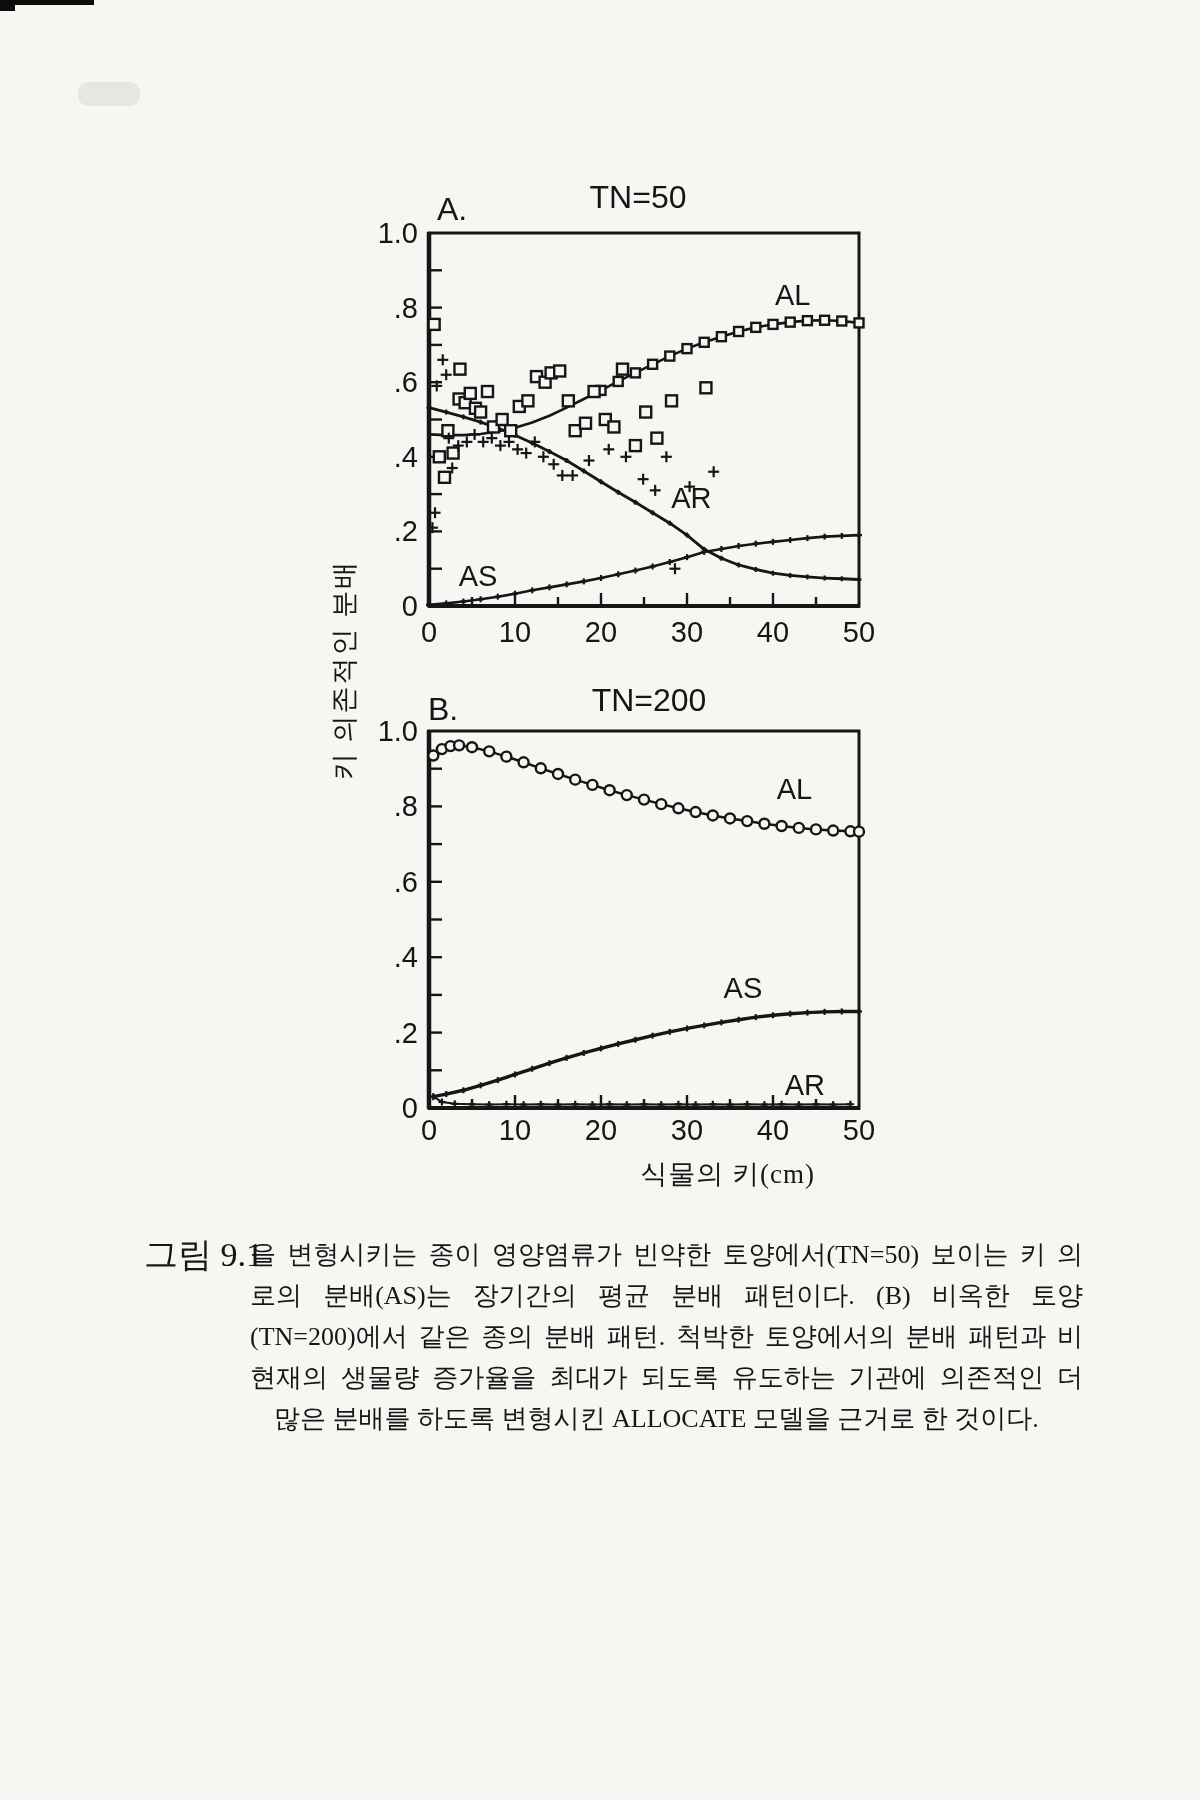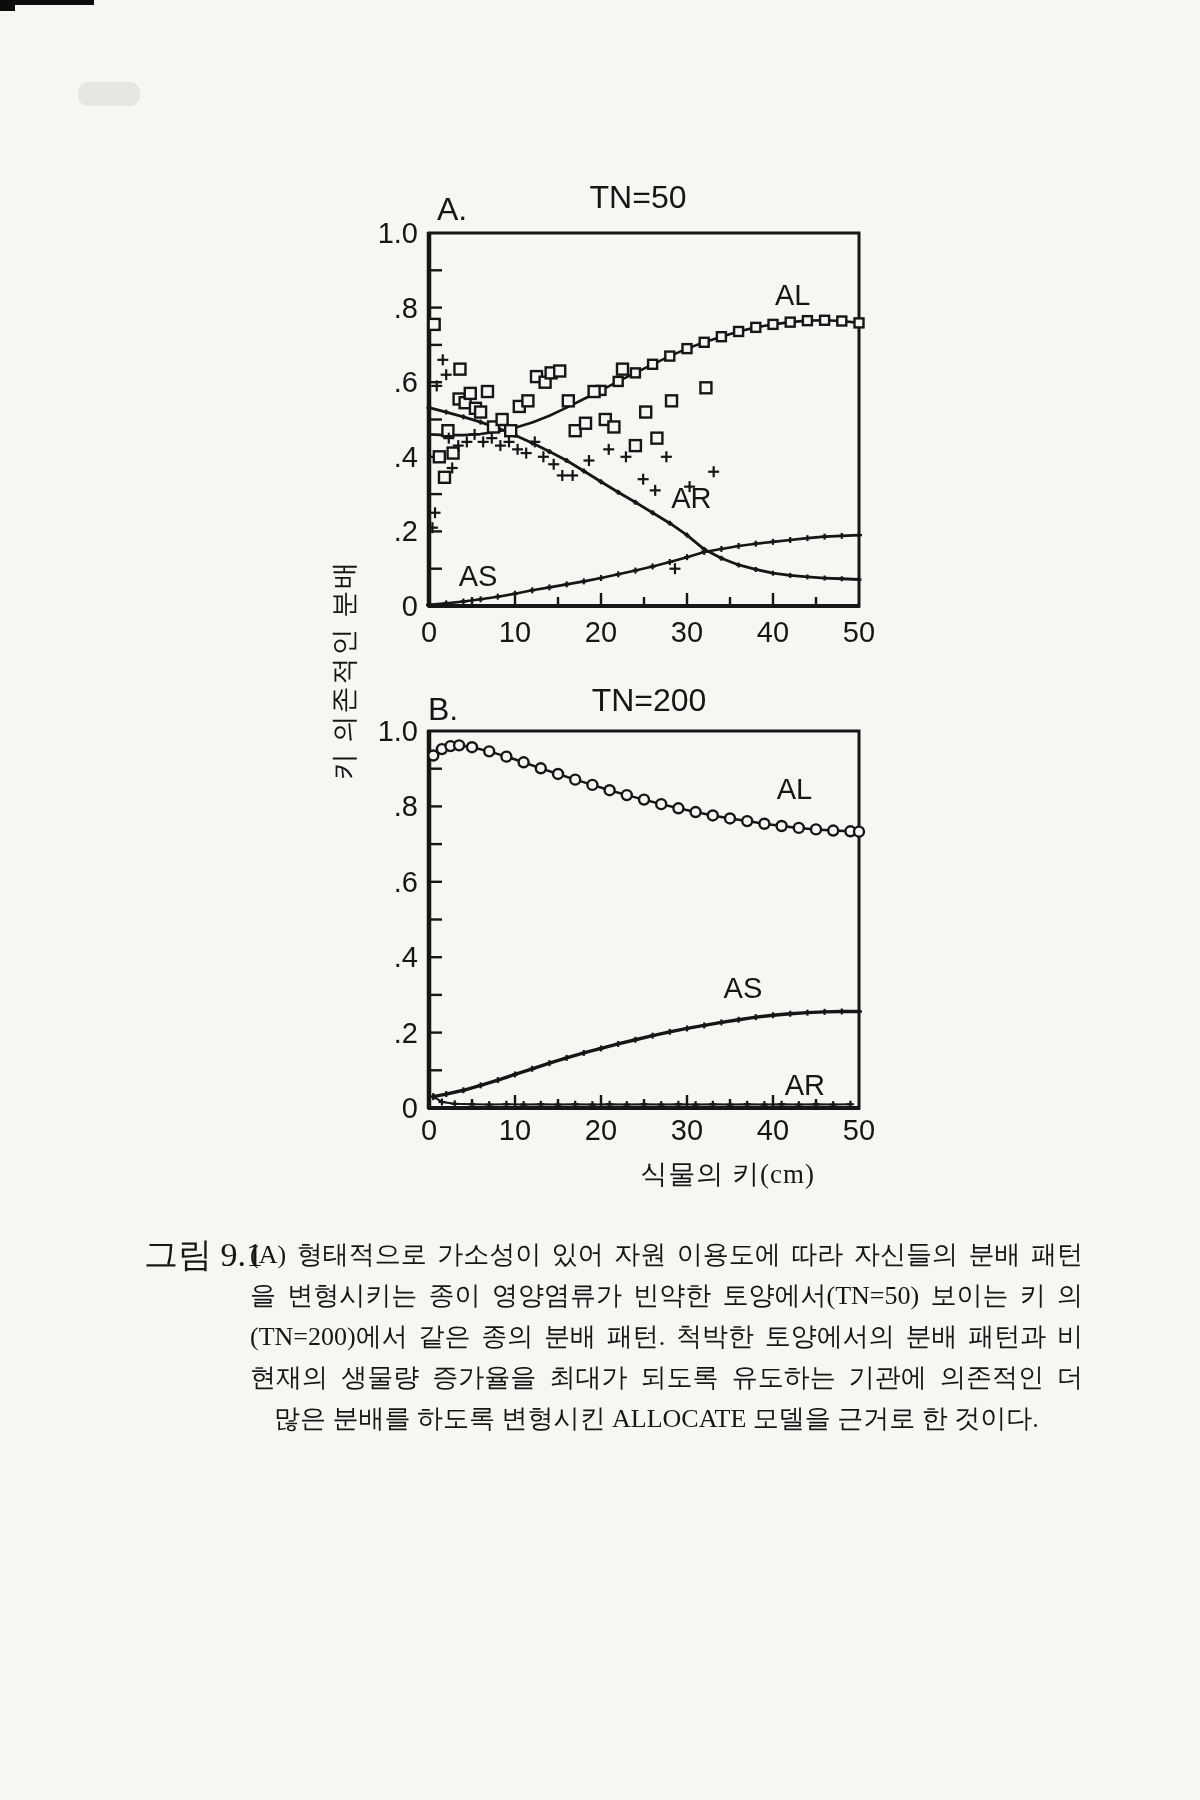--- a/index.html
+++ b/index.html
@@ -467,19 +467,19 @@
       <text x="484.82000000000005" y="444.626" text-anchor="middle" font-size="29" font-family="&quot;Liberation Sans&quot;,sans-serif" fill="#161616">AR</text>
       <text x="108" y="70" font-size="32" font-family="&quot;Liberation Sans&quot;,sans-serif" fill="#161616">B.</text>
       <text x="329" y="61" text-anchor="middle" font-size="32" font-family="&quot;Liberation Sans&quot;,sans-serif" fill="#161616">TN=200</text>
     </svg>
 
   <div class="ylabel">키 의존적인 분배</div>
   <div class="xlabel">식물의 키(cm)</div>
 
   <div class="cap-label">그림 9.1</div>
   <div class="cap-lines" id="capLines">
-      <div class="cap-line">(A) 형태적으로 가소성이 있어 자원 이용도에 따라 자신들의 분배 패턴</div>
       <div class="cap-line">을 변형시키는 종이 영양염류가 빈약한 토양에서(TN=50) 보이는 키 의</div>
+      <div class="cap-line">로의 분배(AS)는 장기간의 평균 분배 패턴이다. (B) 비옥한 토양</div>
       <div class="cap-line">(TN=200)에서 같은 종의 분배 패턴. 척박한 토양에서의 분배 패턴과 비</div>
       <div class="cap-line">현재의 생물량 증가율을 최대가 되도록 유도하는 기관에 의존적인 더</div>
       <div class="cap-line last">많은 분배를 하도록 변형시킨 ALLOCATE 모델을 근거로 한 것이다.</div>
     </div>
 </div>
 
 </body></html>

